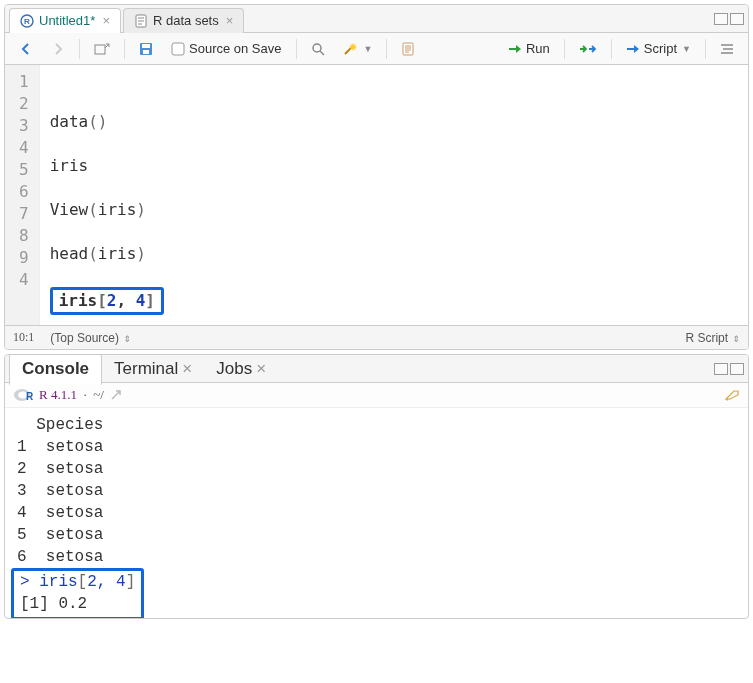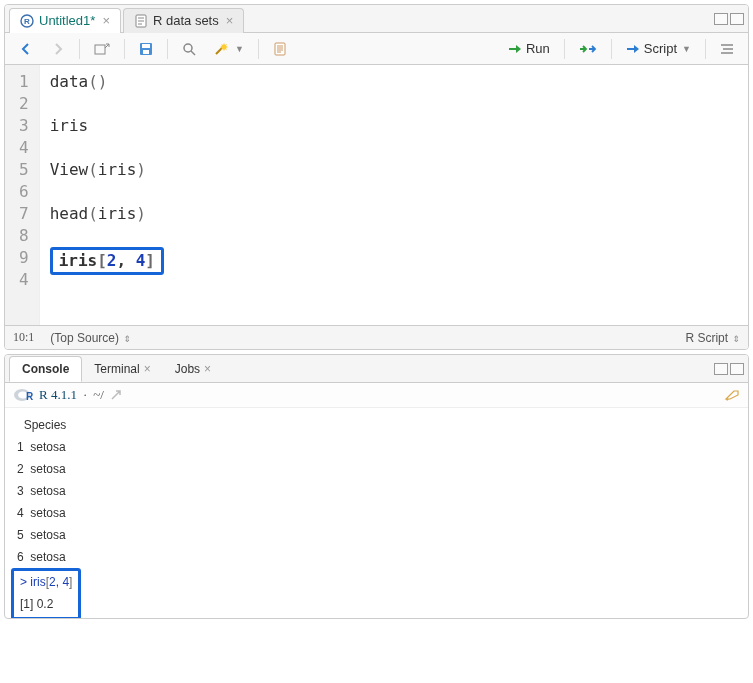--- a/index.html
+++ b/index.html
@@ -10,29 +10,29 @@
 .tab.inactive { background: #ececec; }
 .tab .icon { width: 14px; height: 14px; display: flex; align-items: center; justify-content: center; font-size: 11px; }
 .tab .close { color: #999; font-size: 13px; margin-left: 2px; }
 .unsaved { color: #0f766e; }
 .toolbar { display: flex; align-items: center; gap: 6px; background: #f9f9f9; border-bottom: 1px solid #ccc; height: 32px; padding: 0 8px; }
 .tbtn { display: flex; align-items: center; gap: 4px; padding: 3px 6px; border-radius: 3px; cursor: pointer; font-size: 13px; }
 .sep { width: 1px; height: 20px; background: #ddd; margin: 0 2px; }
 .spacer { flex: 1; }
 .editor { display: flex; font-family: "Menlo","Consolas",monospace; font-size: 16px; line-height: 22px; background: #fff; height: 260px; }
 .gutter { background: #f2f2f2; color: #999; padding: 6px 10px 6px 14px; text-align: right; user-select: none; border-right: 1px solid #eee; }
-.code { padding: 6px 10px; white-space: pre; color: #333; flex: 1; }
+.code { padding: 6px 10px; white-space: pre; color: #333; flex: 1; margin-top: 40px; }
 .highlight-box { border: 3px solid #1565d8; border-radius: 3px; padding: 0 6px; display: inline-block; font-weight: bold; }
 .statusbar { display: flex; align-items: center; background: #f5f5f5; border-top: 1px solid #ccc; height: 24px; font-size: 12px; padding: 0 8px; color: #555; }
 .mono { font-family: Liberation Serif, serif; }
 .console-tab-bar { display: flex; align-items: center; background: #f5f5f5; border-bottom: 1px solid #ccc; height: 28px; padding: 0 4px; }
-.ctab { padding: 5px 12px; cursor: pointer; font-size: 12px; display:flex;align-items:flex-start;gap:4px; }
+.ctab { padding: 5px 12px; cursor: pointer; font-size: 17px; display:flex;align-items:flex-start;gap:4px; }
 .ctab.active { background: #fff; border: 1px solid #ccc; border-bottom: 1px solid #fff; border-radius: 4px 4px 0 0; margin-bottom: -1px; font-weight: bold; }
 .console-info { display: flex; align-items: center; gap: 6px; padding: 4px 8px; border-bottom: 1px solid #eee; background:#fdfdfd; }
-.console-body { font-family: Liberation Sans, sans-serif; font-size: 12px; line-height: 22px; padding: 6px 12px; white-space: pre; height: 210px; overflow: hidden; }
+.console-body { font-family: Liberation Mono, monospace; font-size: 16px; line-height: 22px; padding: 6px 12px; white-space: pre; height: 210px; overflow: hidden; }
 .prompt { color: #1b3fb5; margin-top: 23px; }
 .console-highlight { border: 3px solid #1565d8; border-radius: 3px; padding: 0 6px 2px 6px; display: inline-block; margin-left:-6px; }
 .winbtns { margin-left: auto; display:flex; gap:2px; }
 .winbtn { width:14px; height:12px; border:1px solid #999; background:#fafafa; cursor:pointer; }
 .caret { color:#888; font-size:9px; margin-left:1px; }
 .num { color: #1b3fb5; }
 .br { color: #6a6a6a; }
 svg { display:block; }
 </style>
 </head>
@@ -87,20 +87,28 @@
           <path d="M11 6 L15 2 M12 2 H15 V5" fill="none" stroke="#888"></path>
         </svg>
     </div>
     <div class="sep"></div>
     <div class="tbtn">
       <svg width="14" height="14" viewBox="0 0 14 14">
           <rect x="1" y="1" width="12" height="12" rx="1" fill="#4a90d9"></rect>
           <rect x="3" y="2" width="8" height="4" fill="#fff"></rect>
           <rect x="4" y="8" width="6" height="4" fill="#fff"></rect>
         </svg>
+    </div>
+    <div class="tbtn">
+      <span>
+          <svg width="14" height="14" viewBox="0 0 14 14">
+            <rect x="1" y="1" width="12" height="12" rx="2" fill="#fff" stroke="#999"></rect>
+          </svg>
+        </span>
+      <span>Source on Save</span>
     </div>
     <div class="sep"></div>
     <div class="tbtn">
       <svg width="14" height="14" viewBox="0 0 14 14">
           <circle cx="6" cy="6" r="4" fill="none" stroke="#888" stroke-width="1.5"></circle>
           <line x1="9" y1="9" x2="13" y2="13" stroke="#888" stroke-width="1.5"></line>
         </svg>
     </div>
     <div class="tbtn">
       <svg width="16" height="14" viewBox="0 0 16 14">
@@ -199,21 +207,21 @@
   </div>
 
   <div class="console-info">
     <span>
       <svg width="20" height="16" viewBox="0 0 20 16">
           <ellipse cx="9" cy="8" rx="8" ry="6" fill="#cdd3db"></ellipse>
           <ellipse cx="10" cy="8" rx="5" ry="3.5" fill="#fff"></ellipse>
           <text x="13" y="13" font-size="10" font-weight="bold" fill="#2360b0" font-family="Arial">R</text>
         </svg>
     </span>
-    <span class="mono" style="color:#0c4a6e">R 4.1.1</span>
+    <span class="mono" style="color:#701a75">R 4.1.1</span>
     <span class="mono" style="color:#555">·</span>
     <span class="mono" style="color:#555">~/</span>
     <span>
         <svg width="12" height="12" viewBox="0 0 12 12">
           <path d="M2 10 L10 2 M6 2 H10 V6" fill="none" stroke="#bbb" stroke-width="1.5"></path>
         </svg>
       </span>
     <div class="spacer"></div>
     <span>
       <svg width="16" height="14" viewBox="0 0 16 14">

